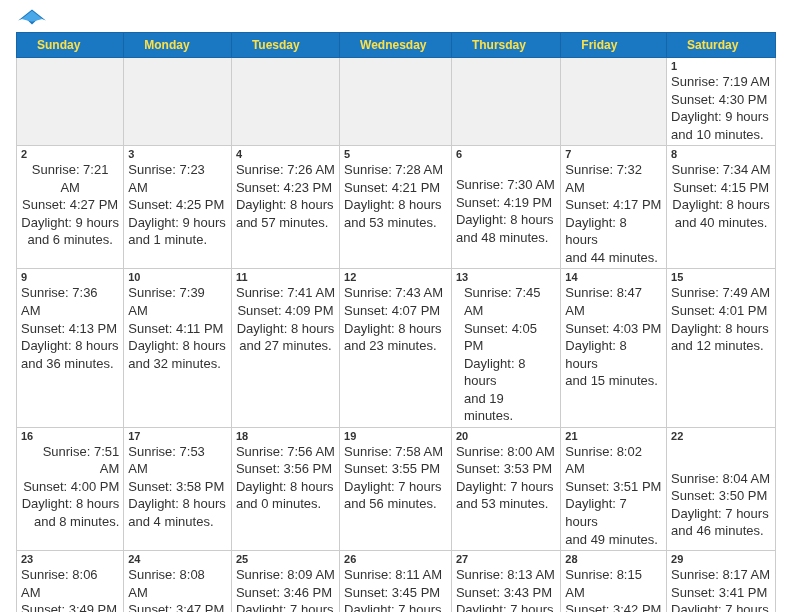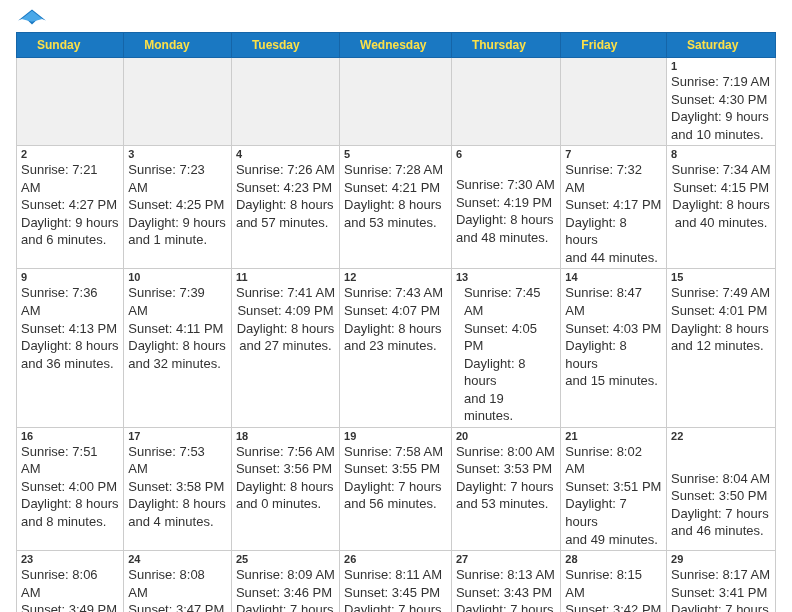--- a/index.html
+++ b/index.html
@@ -142,21 +142,21 @@
             <span class="day-num">1</span>
             <div class="day-info" style="white-space: pre-line;">Sunrise: 7:19 AM
 Sunset: 4:30 PM
 Daylight: 9 hours
 and 10 minutes.</div>
           </td>
         </tr>
         <tr>
           <td>
             <span class="day-num">2</span>
-            <div class="day-info" style="white-space: pre-line;">Sunrise: 7:21 AM
+            <div class="day-info" style="white-space: pre-line; text-align: center;">Sunrise: 7:21 AM
 Sunset: 4:27 PM
 Daylight: 9 hours
 and 6 minutes.</div>
           </td>
           <td>
             <span class="day-num">3</span>
             <div class="day-info" style="white-space: pre-line;">Sunrise: 7:23 AM
 Sunset: 4:25 PM
 Daylight: 9 hours
 and 1 minute.</div>
@@ -244,21 +244,21 @@
             <span class="day-num">15</span>
             <div class="day-info" style="white-space: pre-line;">Sunrise: 7:49 AM
 Sunset: 4:01 PM
 Daylight: 8 hours
 and 12 minutes.</div>
           </td>
         </tr>
         <tr>
           <td>
             <span class="day-num">16</span>
-            <div class="day-info" style="white-space: pre-line;">Sunrise: 7:51 AM
+            <div class="day-info" style="white-space: pre-line; text-align: right;">Sunrise: 7:51 AM
 Sunset: 4:00 PM
 Daylight: 8 hours
 and 8 minutes.</div>
           </td>
           <td>
             <span class="day-num">17</span>
             <div class="day-info" style="white-space: pre-line;">Sunrise: 7:53 AM
 Sunset: 3:58 PM
 Daylight: 8 hours
 and 4 minutes.</div>

